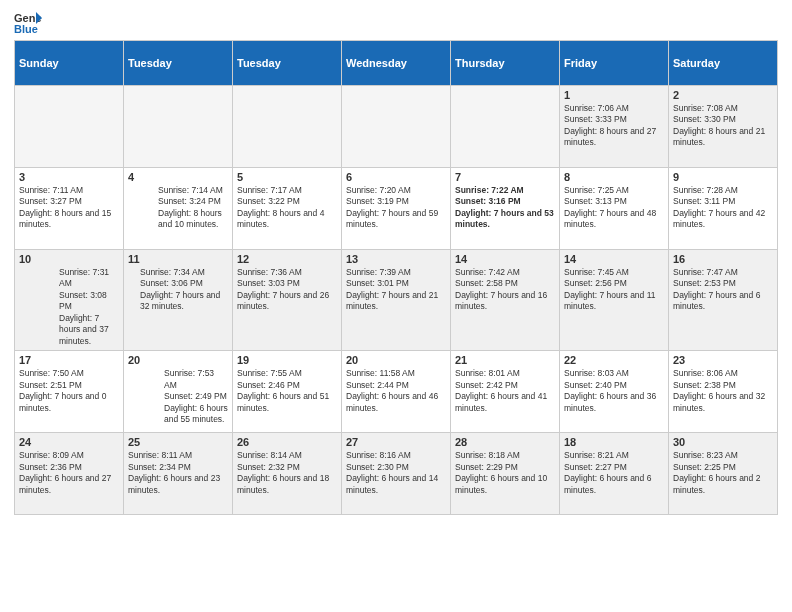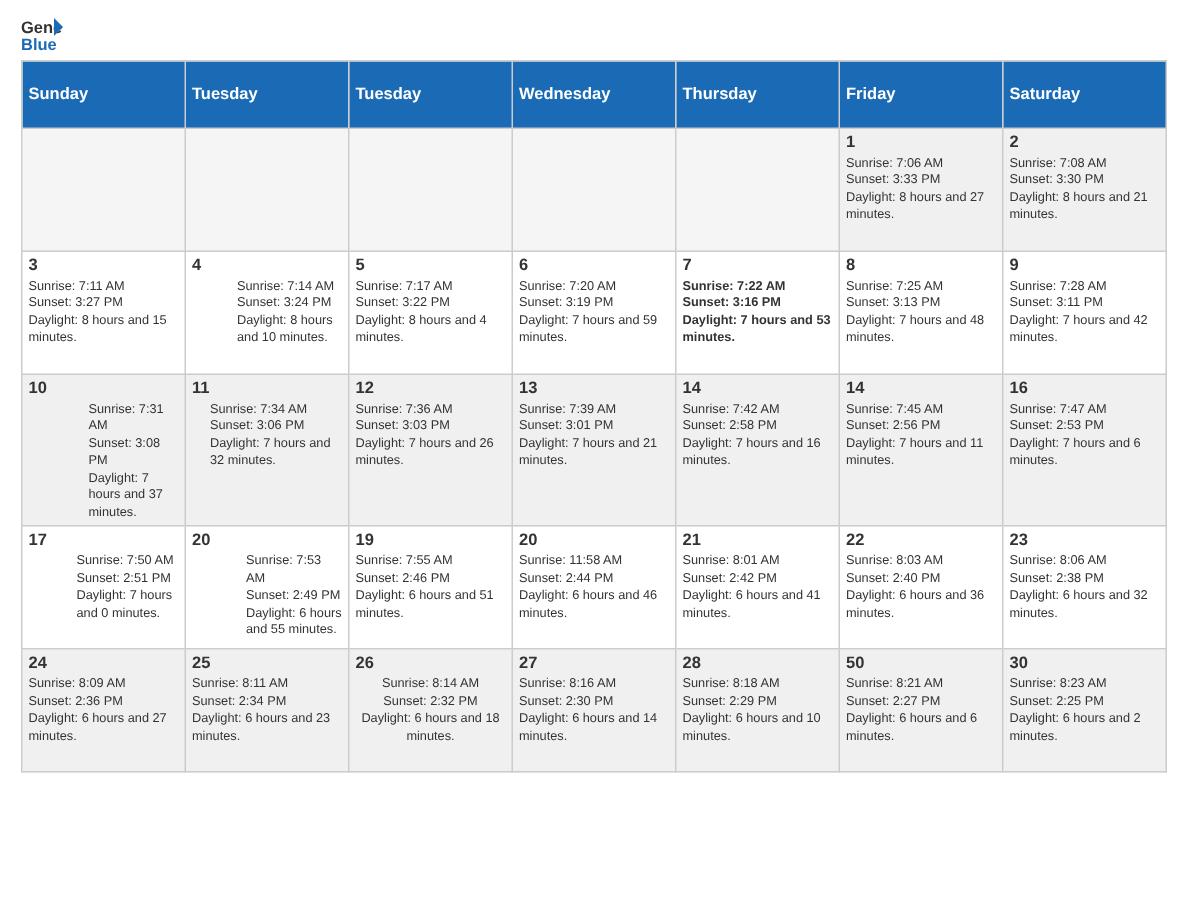--- a/index.html
+++ b/index.html
@@ -216,21 +216,21 @@
           <td class="shaded">
             <div class="day-number">16</div>
             <div class="day-info" style="white-space: pre-line;">Sunrise: 7:47 AM
 Sunset: 2:53 PM
 Daylight: 7 hours and 6 minutes.</div>
           </td>
         </tr>
         <tr>
           <td>
             <div class="day-number">17</div>
-            <div class="day-info" style="white-space: pre-line; margin-left: 32px;">Sunrise: 7:50 AM
+            <div class="day-info" style="white-space: pre-line;">Sunrise: 7:50 AM
 Sunset: 2:51 PM
 Daylight: 7 hours and 0 minutes.</div>
           </td>
           <td>
             <div class="day-number">20</div>
             <div class="day-info" style="white-space: pre-line; margin-left: 36px;">Sunrise: 7:53 AM
 Sunset: 2:49 PM
 Daylight: 6 hours and 55 minutes.</div>
           </td>
           <td>
@@ -272,38 +272,38 @@
 Daylight: 6 hours and 27 minutes.</div>
           </td>
           <td class="shaded">
             <div class="day-number">25</div>
             <div class="day-info" style="white-space: pre-line;">Sunrise: 8:11 AM
 Sunset: 2:34 PM
 Daylight: 6 hours and 23 minutes.</div>
           </td>
           <td class="shaded">
             <div class="day-number">26</div>
-            <div class="day-info" style="white-space: pre-line; text-align: center;">Sunrise: 8:14 AM
+            <div class="day-info" style="white-space: pre-line;">Sunrise: 8:14 AM
 Sunset: 2:32 PM
 Daylight: 6 hours and 18 minutes.</div>
           </td>
           <td class="shaded">
             <div class="day-number">27</div>
             <div class="day-info" style="white-space: pre-line;">Sunrise: 8:16 AM
 Sunset: 2:30 PM
 Daylight: 6 hours and 14 minutes.</div>
           </td>
           <td class="shaded">
             <div class="day-number">28</div>
             <div class="day-info" style="white-space: pre-line;">Sunrise: 8:18 AM
 Sunset: 2:29 PM
 Daylight: 6 hours and 10 minutes.</div>
           </td>
           <td class="shaded">
-            <div class="day-number">50</div>
+            <div class="day-number">18</div>
             <div class="day-info" style="white-space: pre-line;">Sunrise: 8:21 AM
 Sunset: 2:27 PM
 Daylight: 6 hours and 6 minutes.</div>
           </td>
           <td class="shaded">
             <div class="day-number">30</div>
             <div class="day-info" style="white-space: pre-line;">Sunrise: 8:23 AM
 Sunset: 2:25 PM
 Daylight: 6 hours and 2 minutes.</div>
           </td>

